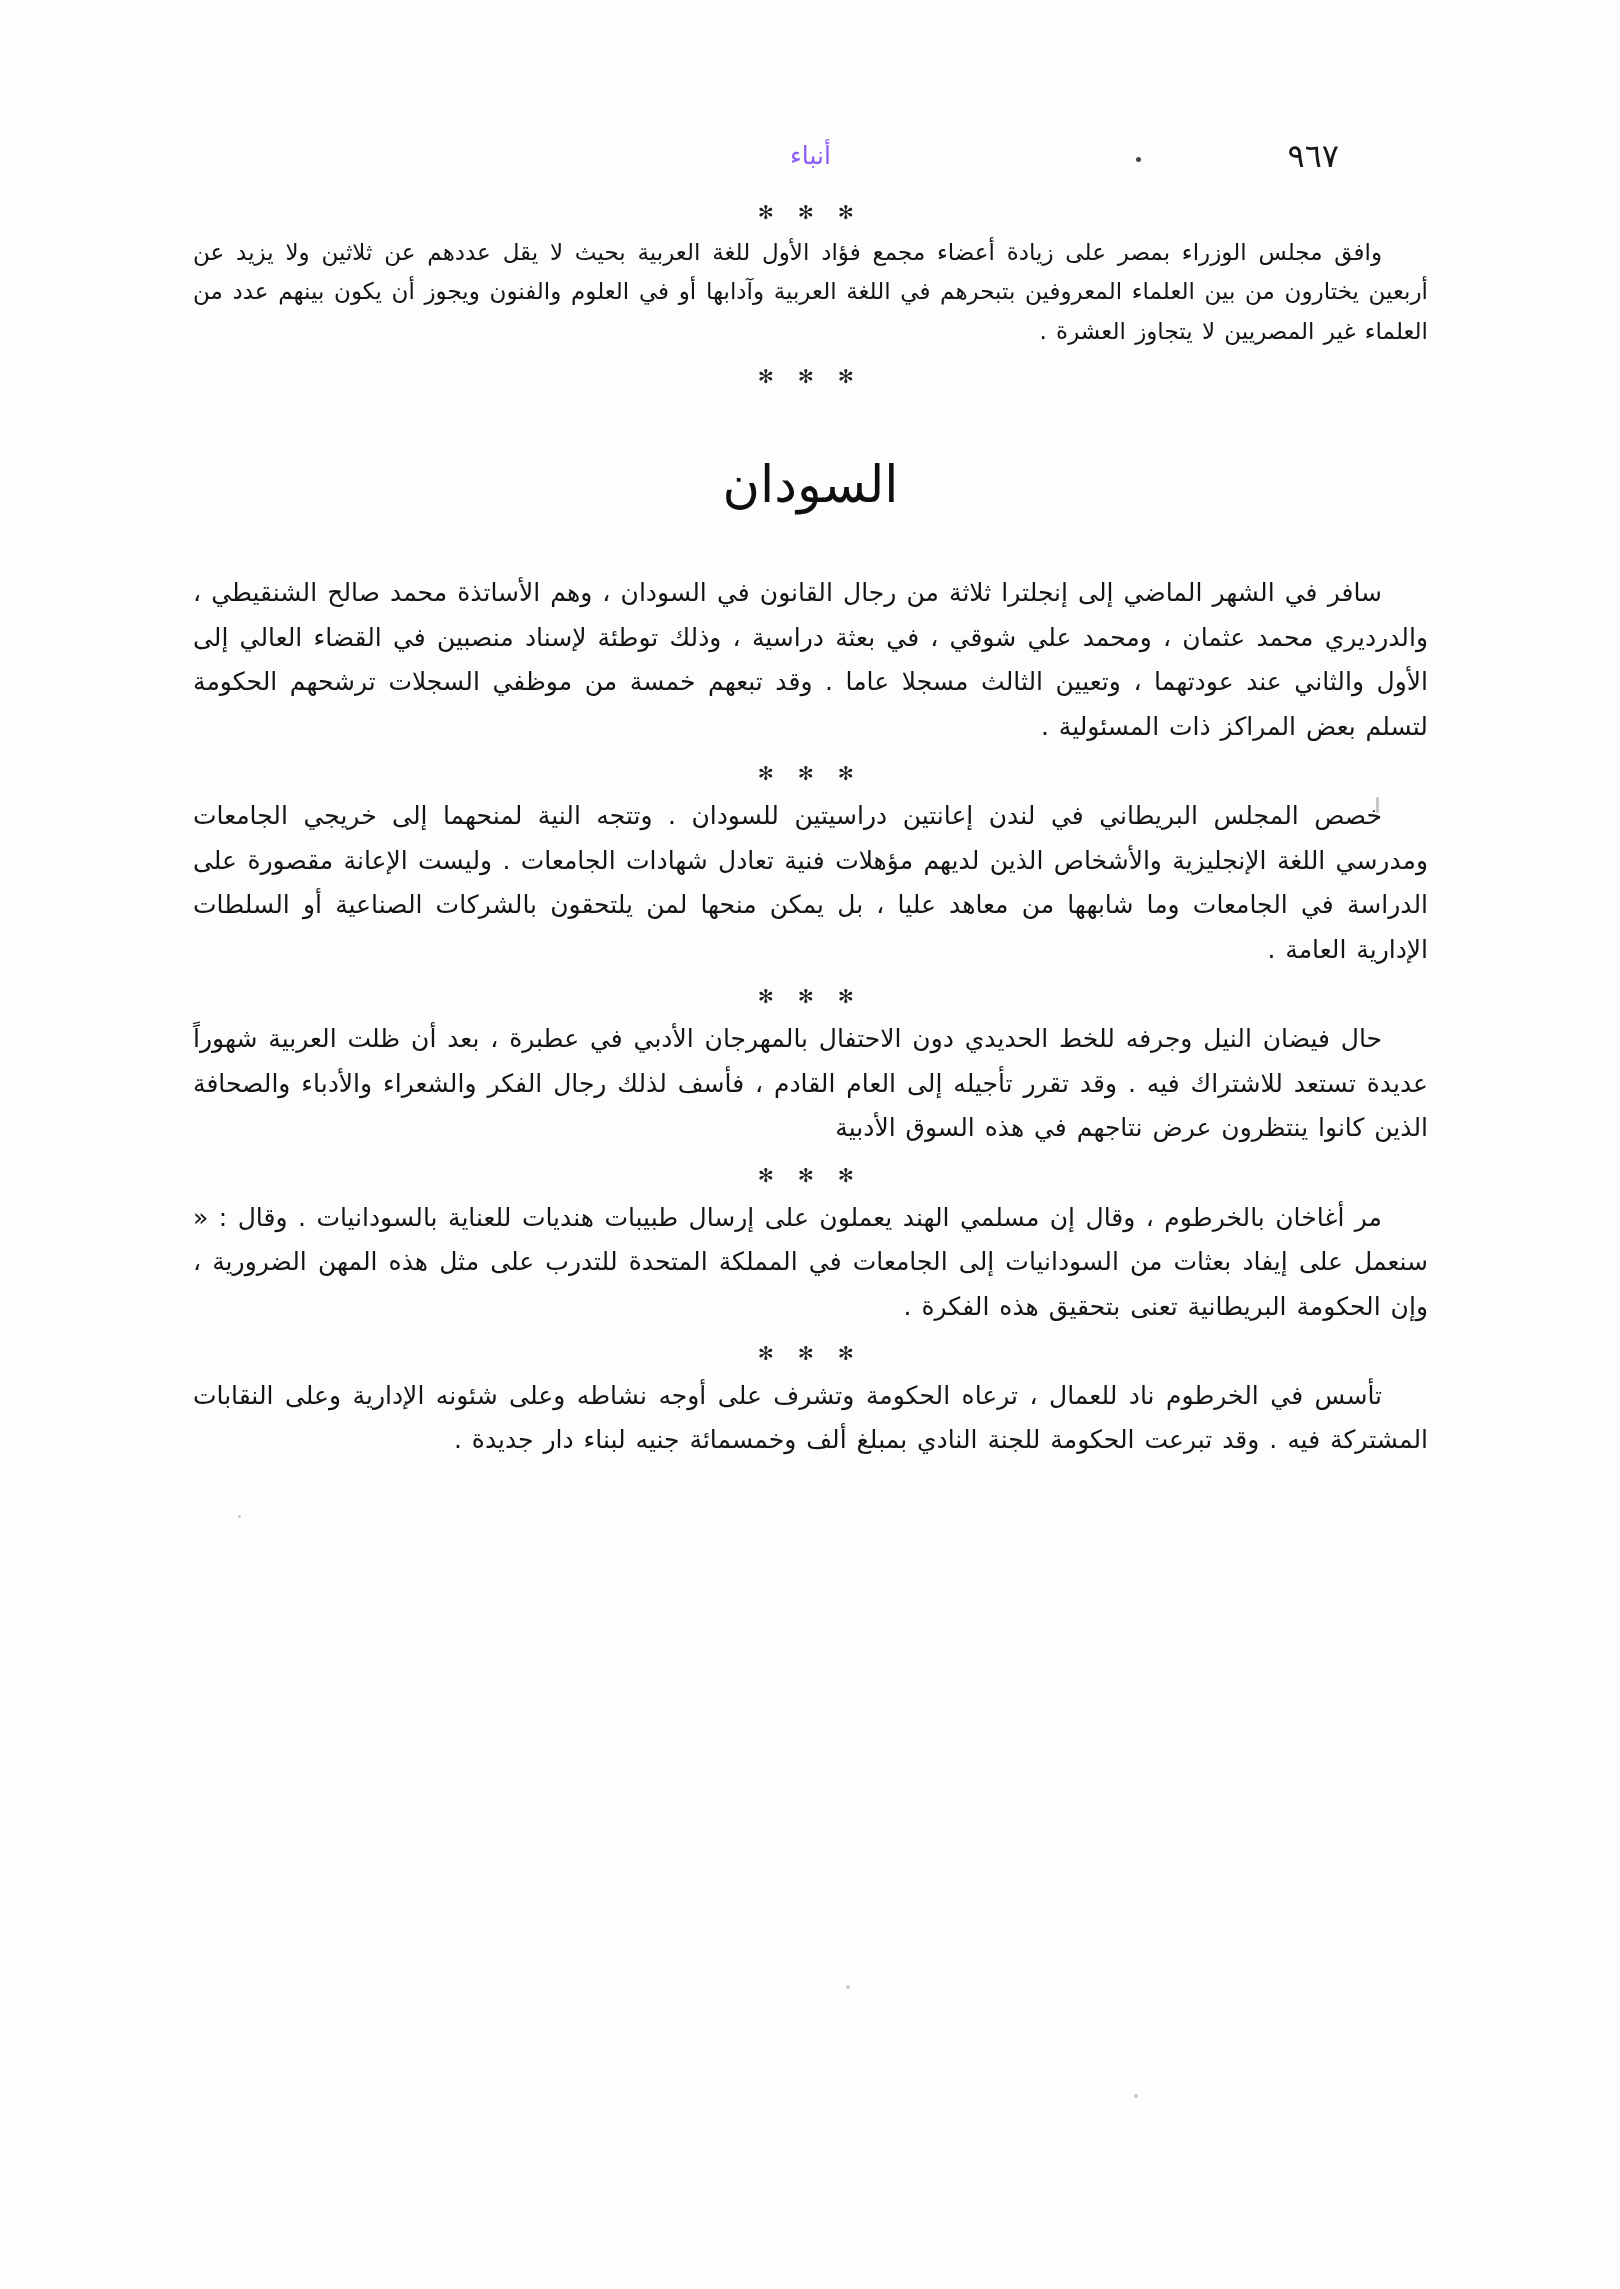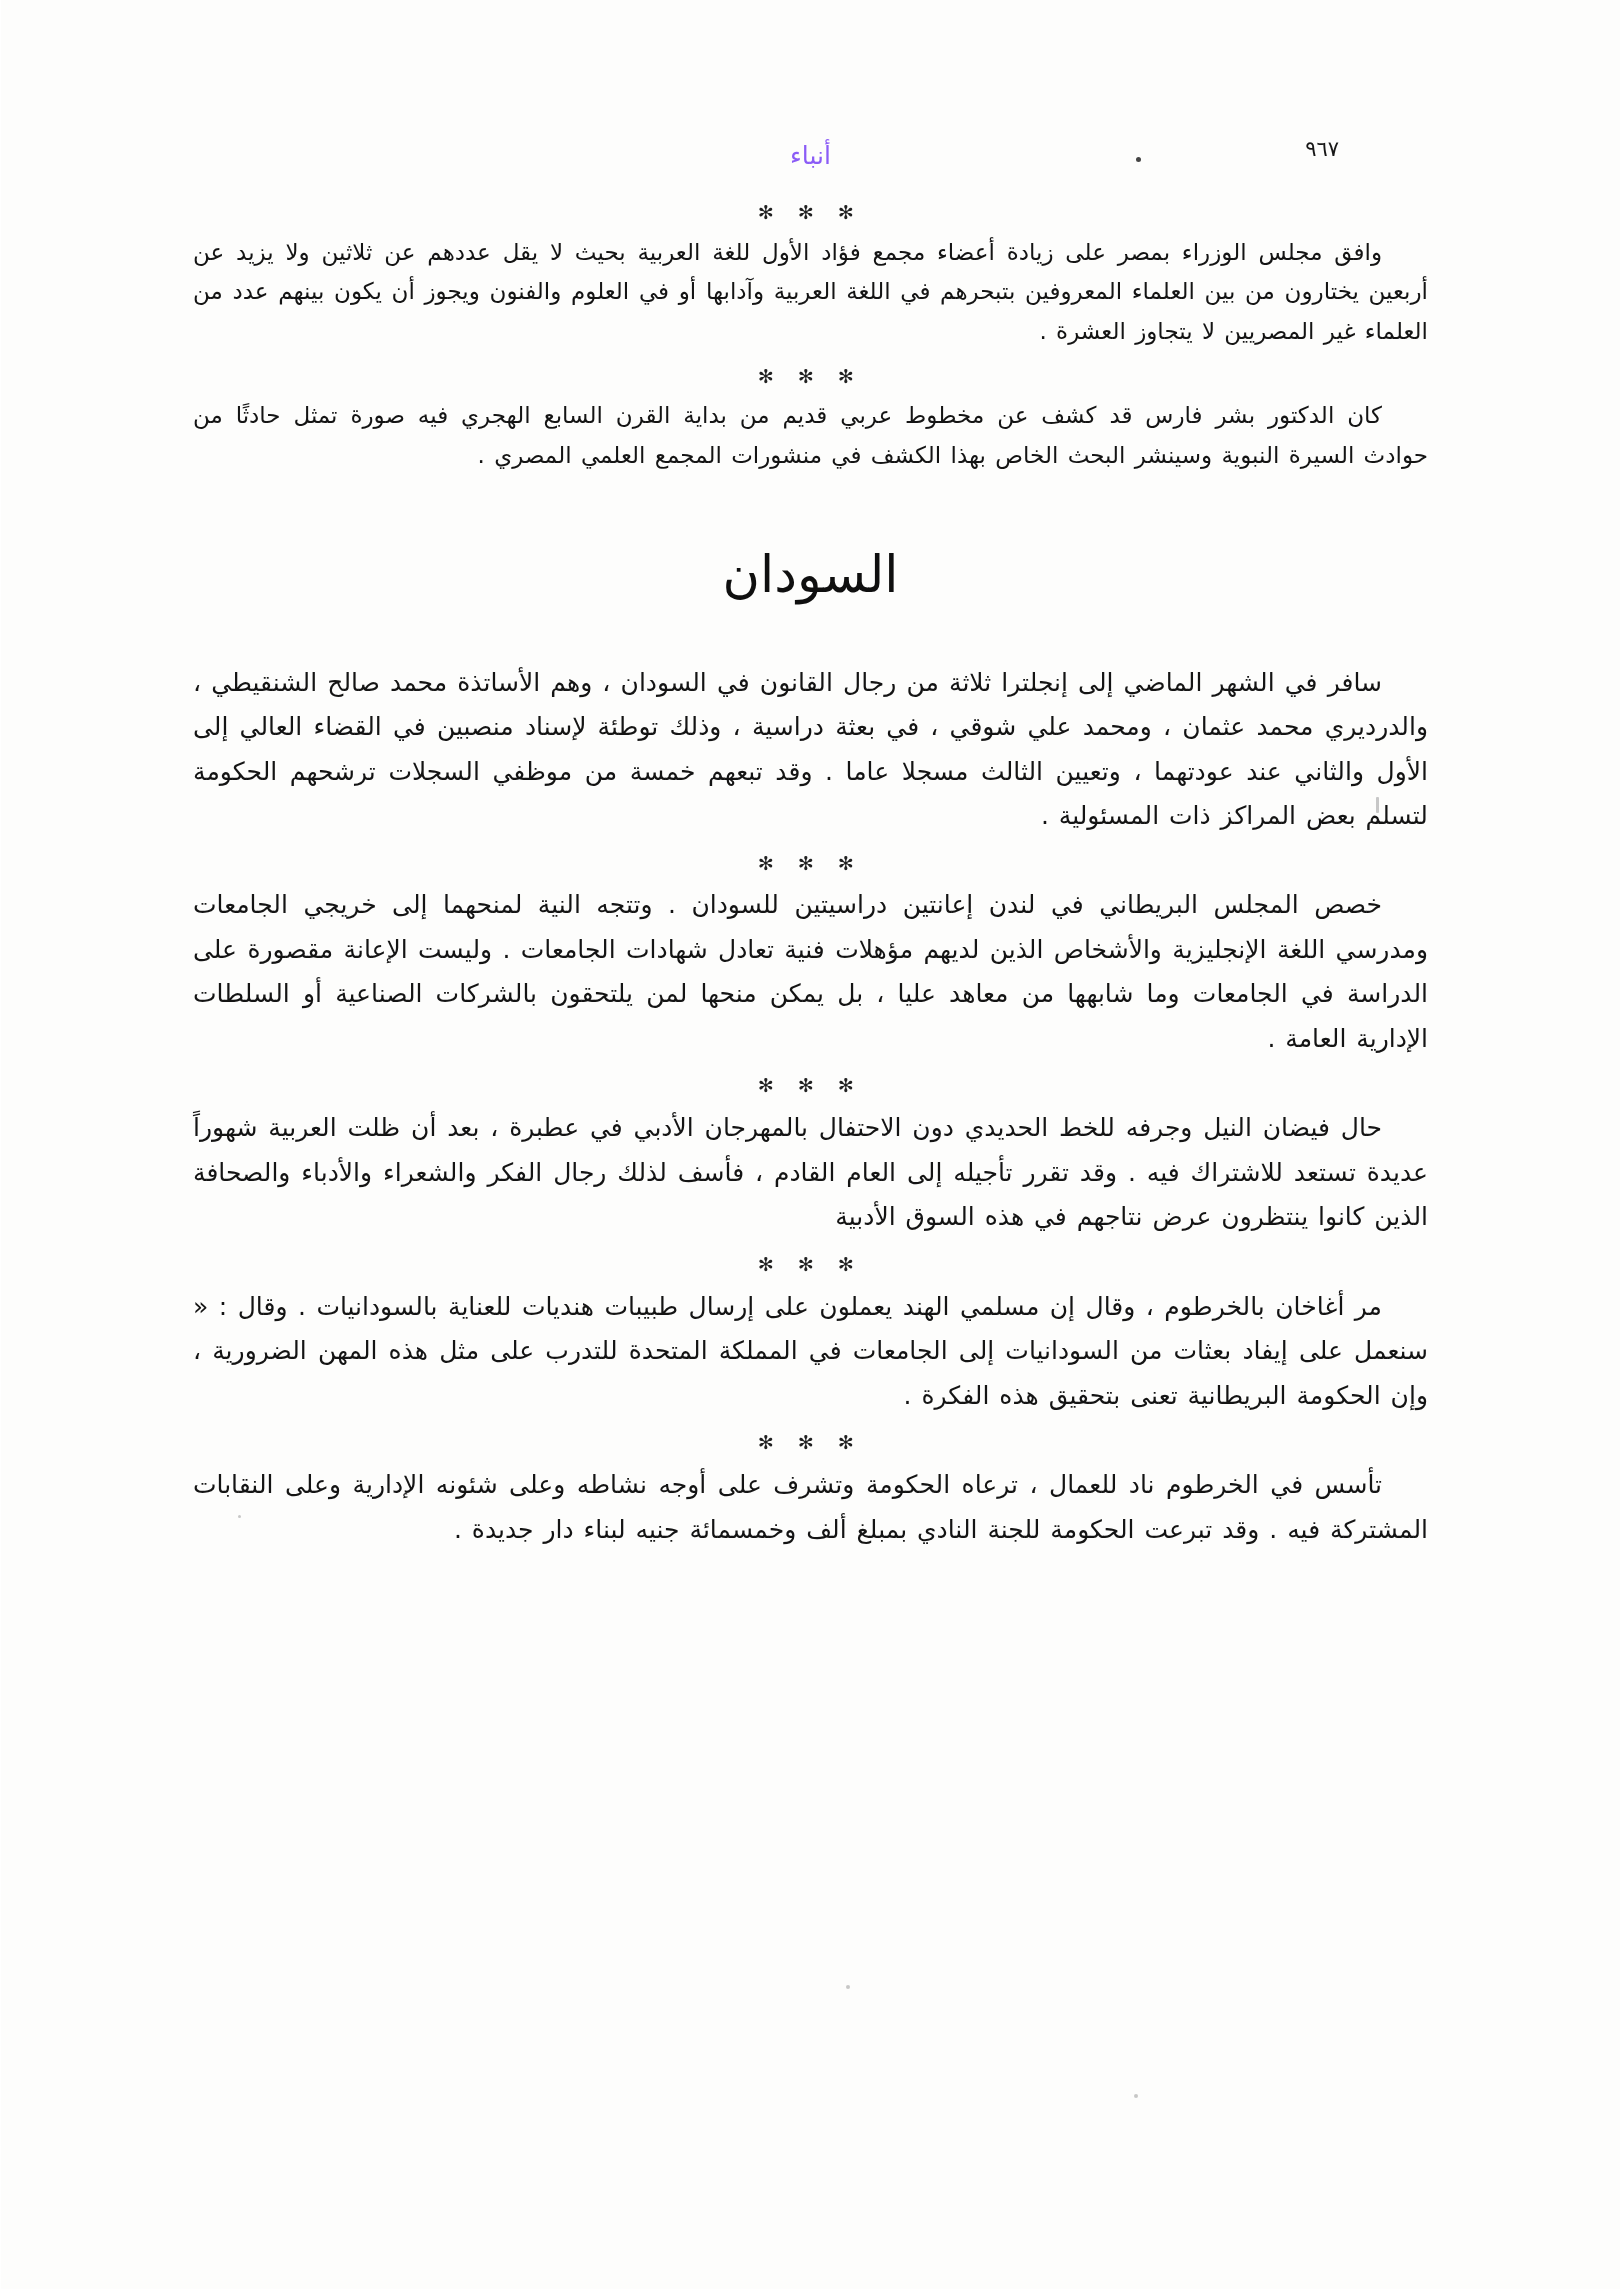--- a/index.html
+++ b/index.html
@@ -32,21 +32,21 @@
   
   .header {
     position: relative;
     height: 69px;
     direction: rtl;
   }
   .folio {
     position: absolute;
     right: 89px;
     top: 18px;
-    font-size: 21px;
+    font-size: 32px;
     letter-spacing: 2px;
     color: #171717;
     font-family: "DejaVu Sans", sans-serif;
   }
   .running-head {
     position: absolute;
     left: 50%;
     transform: translateX(-50%);
     top: 22px;
     font-size: 25px;
@@ -128,23 +128,20 @@
     </div>
 
     <div class="stars">✻ ✻ ✻</div>
 
     <div class="block">
       <p class="para indent small">وافق مجلس الوزراء بمصر على زيادة أعضاء مجمع فؤاد الأول للغة العربية بحيث لا يقل عددهم عن ثلاثين ولا يزيد عن أربعين يختارون من بين العلماء المعروفين بتبحرهم في اللغة العربية وآدابها أو في العلوم والفنون ويجوز أن يكون بينهم عدد من العلماء غير المصريين لا يتجاوز العشرة .</p>
     </div>
 
     <div class="stars">✻ ✻ ✻</div>
 
-    <div class="block">
-      <p class="para indent small">كان الدكتور بشر فارس قد كشف عن مخطوط عربي قديم من بداية القرن السابع الهجري فيه صورة تمثل حادثًا من حوادث السيرة النبوية وسينشر البحث الخاص بهذا الكشف في منشورات المجمع العلمي المصري .</p>
-    </div>
 
     <h1 class="section-title">السودان</h1>
 
     <div class="block">
       <p class="para indent">سافر في الشهر الماضي إلى إنجلترا ثلاثة من رجال القانون في السودان ، وهم الأساتذة محمد صالح الشنقيطي ، والدرديري محمد عثمان ، ومحمد علي شوقي ، في بعثة دراسية ، وذلك توطئة لإسناد منصبين في القضاء العالي إلى الأول والثاني عند عودتهما ، وتعيين الثالث مسجلا عاما . وقد تبعهم خمسة من موظفي السجلات ترشحهم الحكومة لتسلم بعض المراكز ذات المسئولية .</p>
     </div>
 
     <div class="stars">✻ ✻ ✻</div>
 
     <div class="block">

